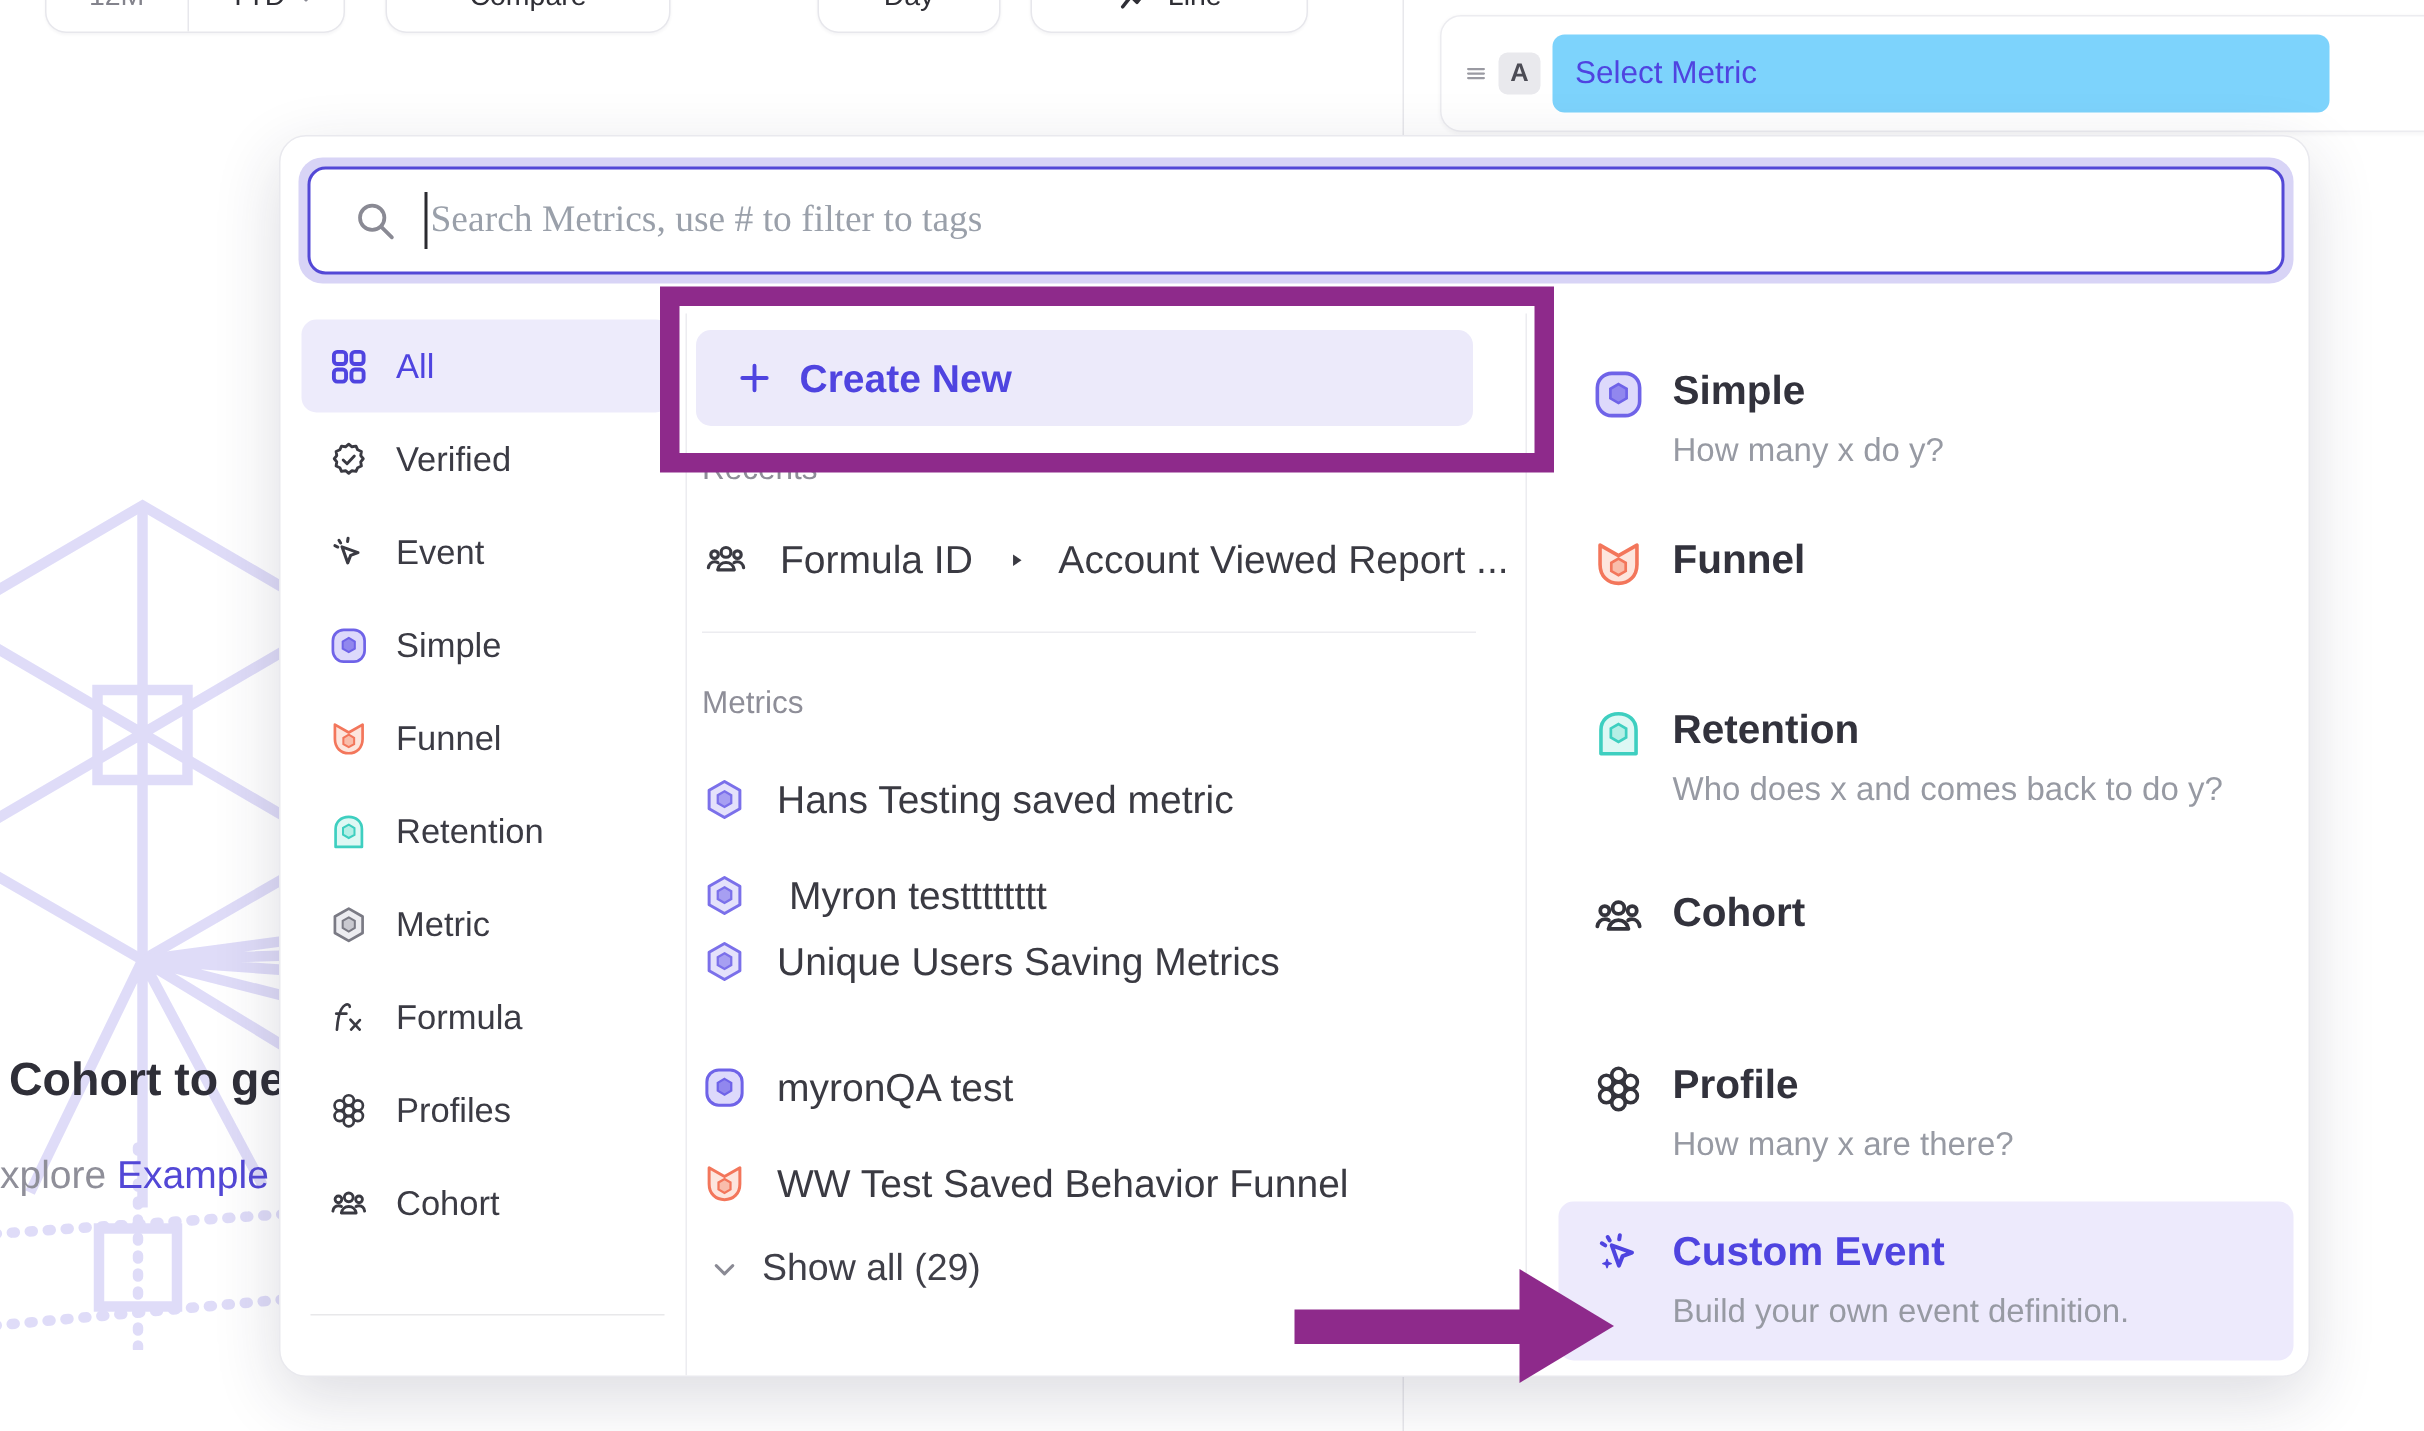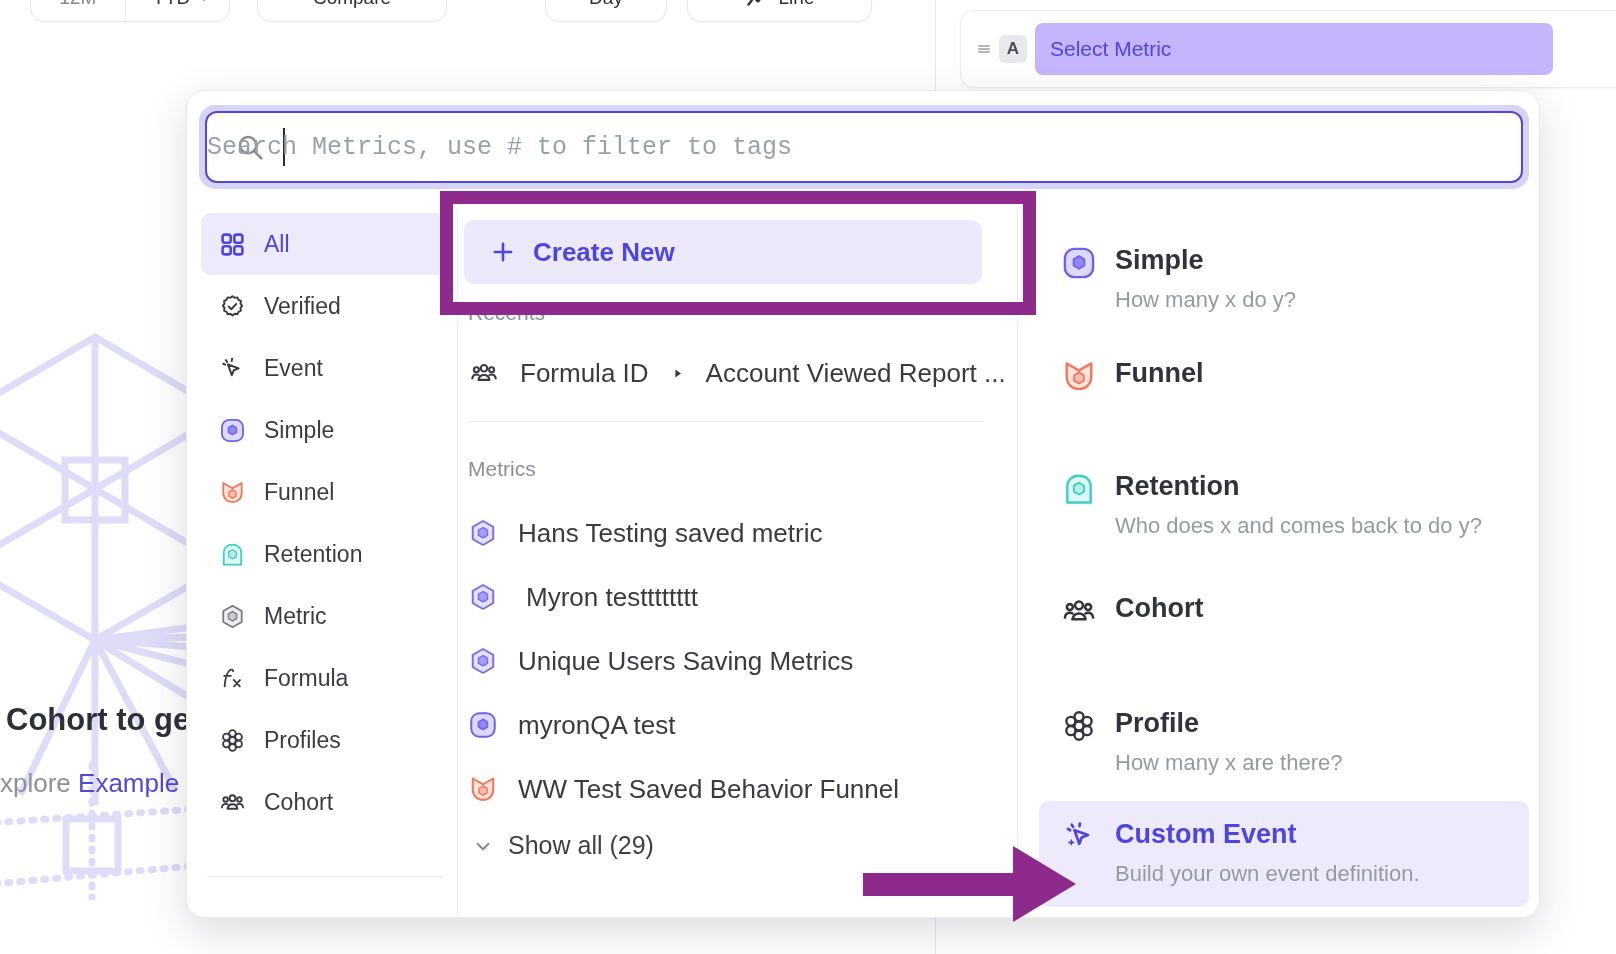--- a/index.html
+++ b/index.html
@@ -22,41 +22,41 @@
 
   
   .qcard { left:960px; top:10px; width:700px; height:78px; background:#fff;
            border:1px solid #ececf0; border-radius:14px; display:flex;
            align-items:center; padding-left:14px;
            box-shadow:0 1px 3px rgba(30,30,50,.05); }
   .handle { width:18px; height:18px; color:#9a9aa2; }
   .series-badge { width:28px; height:28px; margin-left:6px; background:#e9e9ed;
            border-radius:6px; display:flex; align-items:center; justify-content:center;
            font-size:17px; font-weight:700; color:#4c4c55; }
-  .metric-pill { margin-left:8px; width:518px; height:52px; background:#c4b5fd;
+  .metric-pill { margin-left:8px; width:518px; height:52px; background:#7dd3fc;
            border-radius:8px; display:flex; align-items:center; padding-left:15px;
            font-size:21px; font-weight:500; color:#4f44e0; cursor:pointer; }
 
   .vdivider { left:935px; top:0; width:1px; height:954px; background:#e8e8ec; }
 
   
   .bg-head { left:6px; top:702px; font-size:31px; font-weight:700; color:#2f2f38; white-space:nowrap; }
   .bg-explore { left:0px; top:768px; font-size:26px; color:#8f8f99; white-space:nowrap; }
   .bg-explore .lnk { color:#5348d6; font-weight:500; cursor:pointer; }
 
   
   .modal { left:186px; top:90px; width:1354px; height:828px; background:#fff;
            border:1px solid #e9e9ee; border-radius:18px; overflow:hidden; z-index:5;
            box-shadow:0 14px 44px rgba(40,40,70,.16); }
   .search-ring { left:12px; top:14px; width:1330px; height:84px; background:#d8d4f6; border-radius:16px; }
   .search-box  { left:6px; top:6px; right:6px; bottom:6px; background:#fff;
                  border:2px solid #5348d6; border-radius:12px; }
   .search-box input { position:absolute; inset:0; border:0; outline:none; border-radius:12px;
-                 font-size:25px; color:#33333b;
-                 font-family:Liberation Mono, monospace; background:transparent; }
+                 padding-left:80px; font-size:25px; color:#33333b;
+                 font-family:Liberation Serif, serif; background:transparent; }
   .search-box input::placeholder { color:#9aa0aa; }
   .search-ic { left:28px; top:19px; width:30px; height:30px; color:#8a8a94; }
   .caret { left:76px; top:15px; width:2px; height:38px; background:#2b2b30; }
 
   .col-div { width:1px; background:#ececf0; top:118px; bottom:0; position:absolute; }
 
   
   .sb-item { position:absolute; left:14px; width:246px; height:62px; border-radius:10px;
              display:flex; align-items:center; padding-left:18px; gap:18px; cursor:pointer;
              font-size:23px; color:#3b3b44; }
@@ -341,21 +341,21 @@
       </div>
       <div class="mrow" style="top: 481px; gap: 28px;">
         <span class="icon" style="width: 30px; height: 32px;">
           <svg viewBox="0 0 24 24">
             <path d="M12 2.4l8.2 4.7v9.8L12 21.6l-8.2-4.7V7.1z" fill="#e4e1fb" stroke="#7b70ea" stroke-width="1.6" stroke-linejoin="round"></path>
             <path d="M12 7.6l3.6 2.1v4.2L12 16l-3.6-2.1V9.7z" fill="#a79ff2" stroke="#7b70ea" stroke-width="1.2"></path>
           </svg>
         </span>
         <span>Myron testttttttt</span>
       </div>
-      <div class="mrow" style="top: 545px;">
+      <div class="mrow" style="top: 525px;">
         <span class="icon" style="width: 30px; height: 32px;">
           <svg viewBox="0 0 24 24">
             <path d="M12 2.4l8.2 4.7v9.8L12 21.6l-8.2-4.7V7.1z" fill="#e4e1fb" stroke="#7b70ea" stroke-width="1.6" stroke-linejoin="round"></path>
             <path d="M12 7.6l3.6 2.1v4.2L12 16l-3.6-2.1V9.7z" fill="#a79ff2" stroke="#7b70ea" stroke-width="1.2"></path>
           </svg>
         </span>
         <span>Unique Users Saving Metrics</span>
       </div>
       <div class="mrow" style="top: 609px;">
         <span class="icon" style="width: 30px; height: 32px;">

